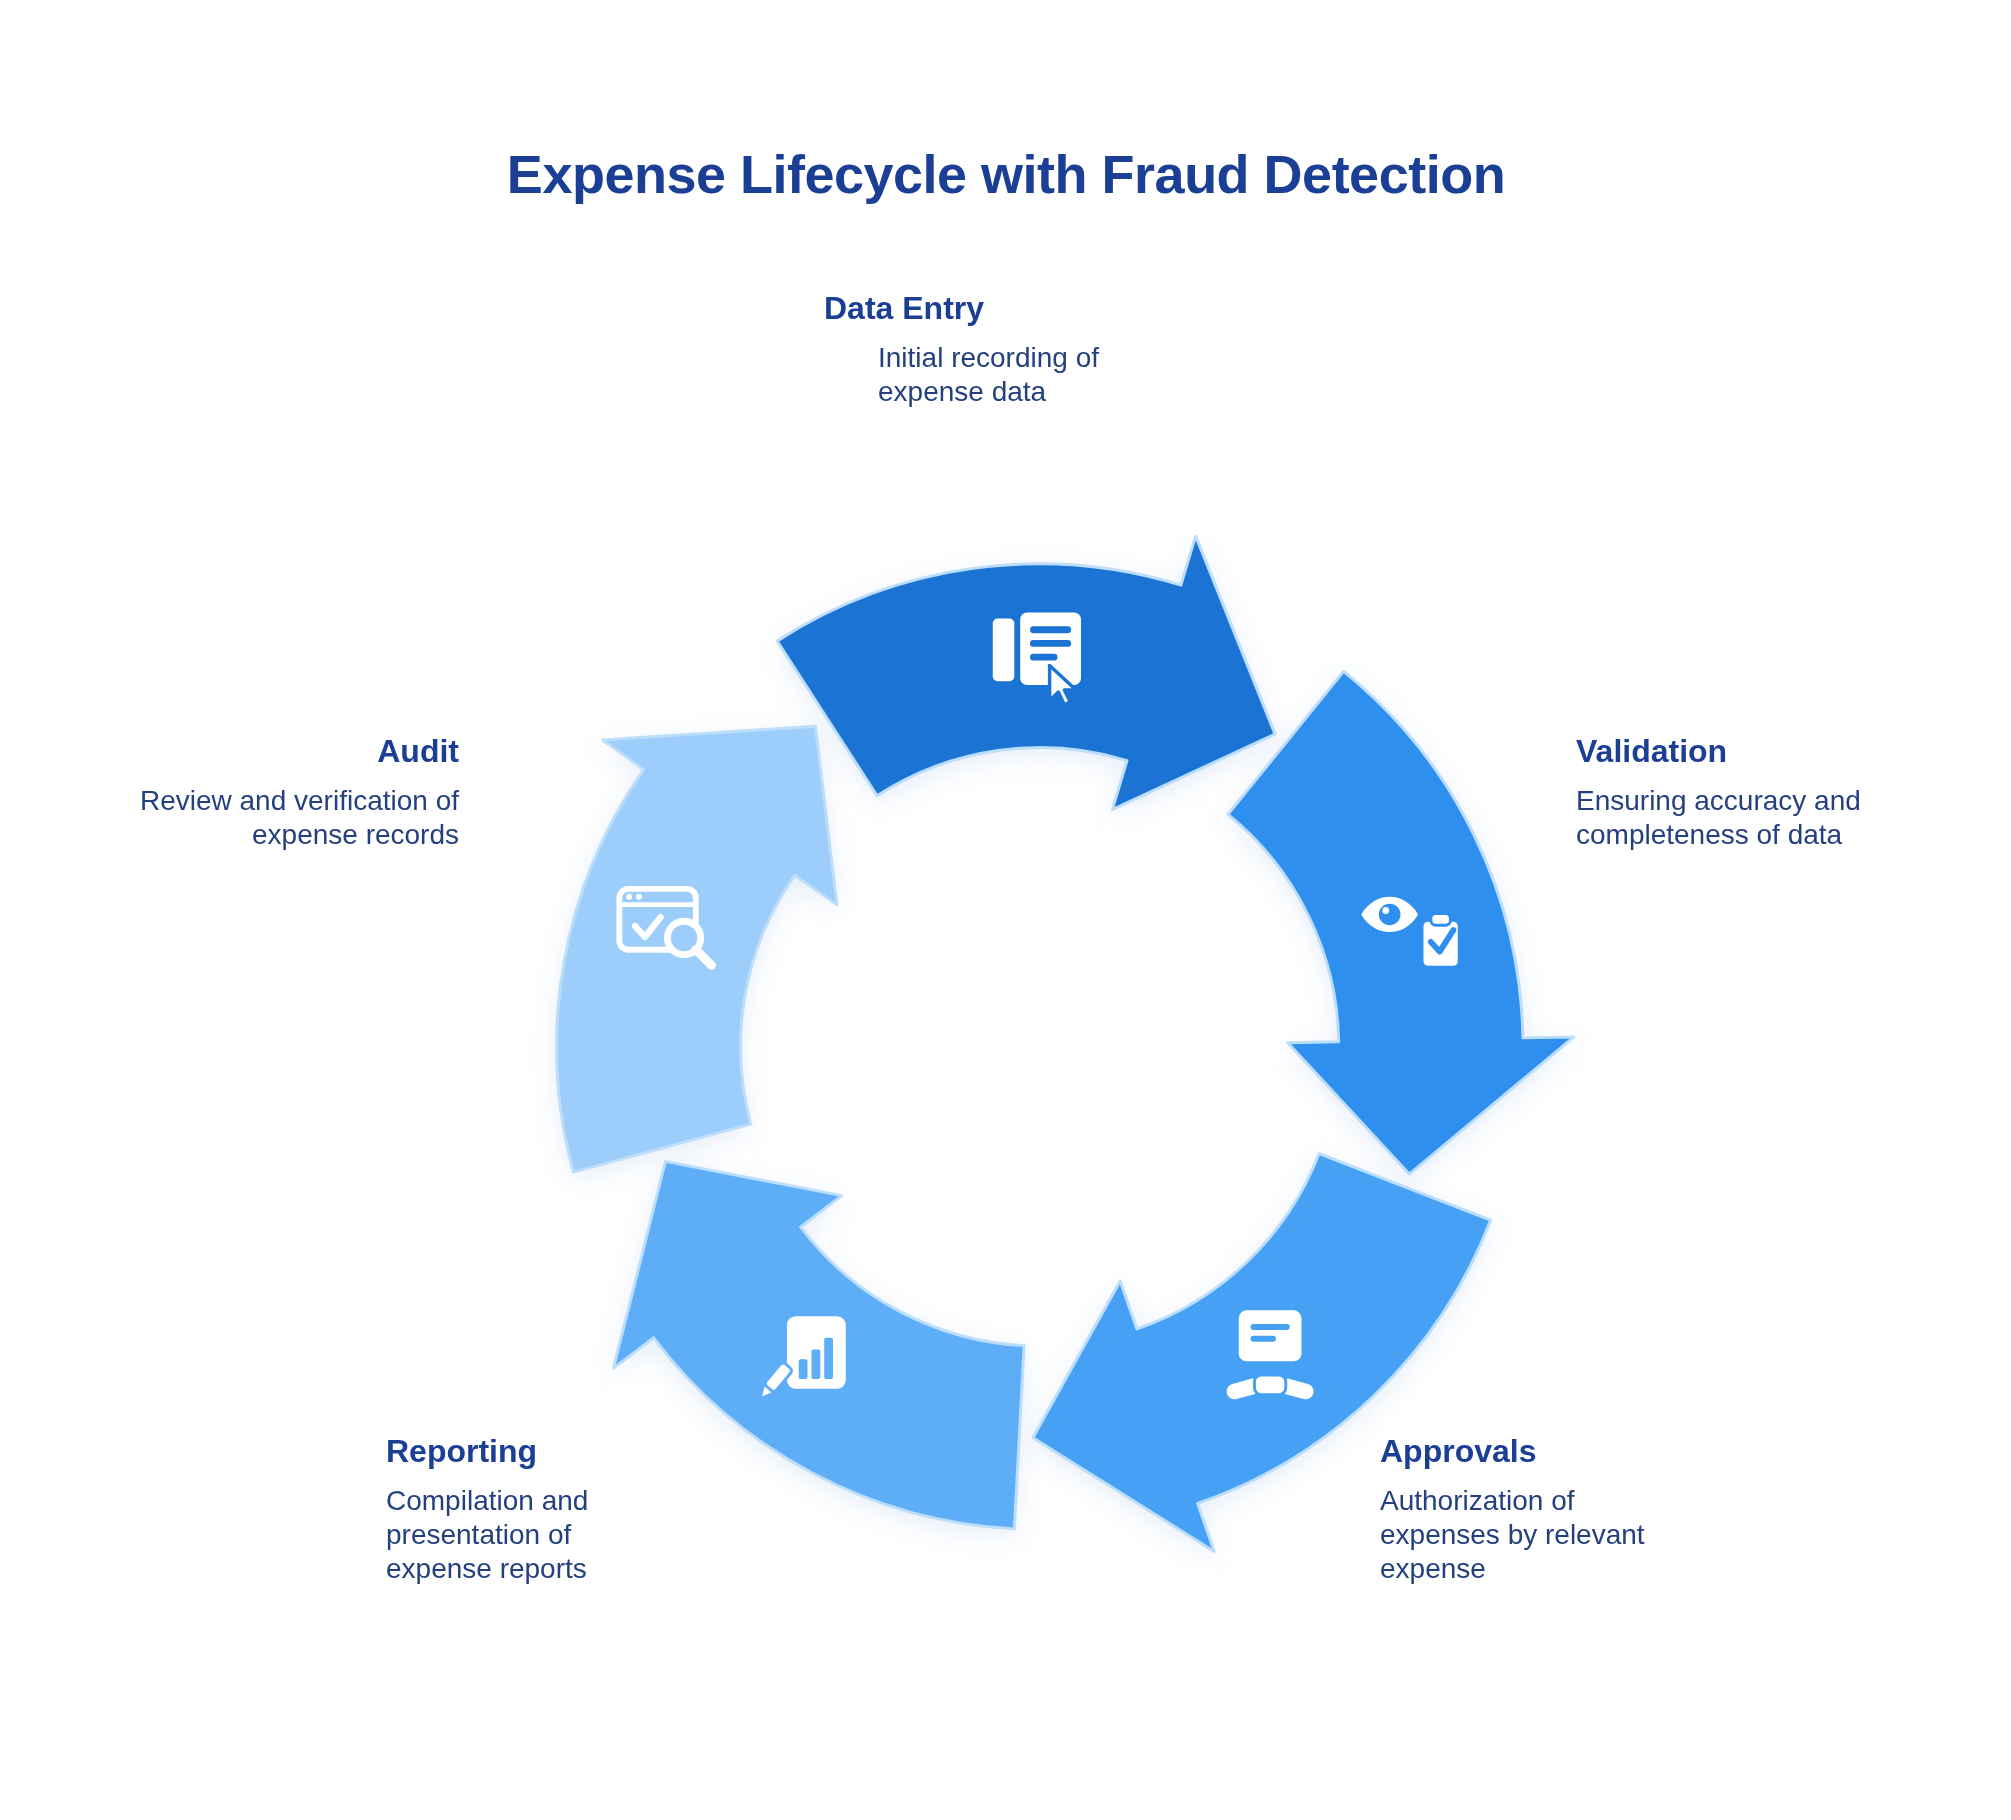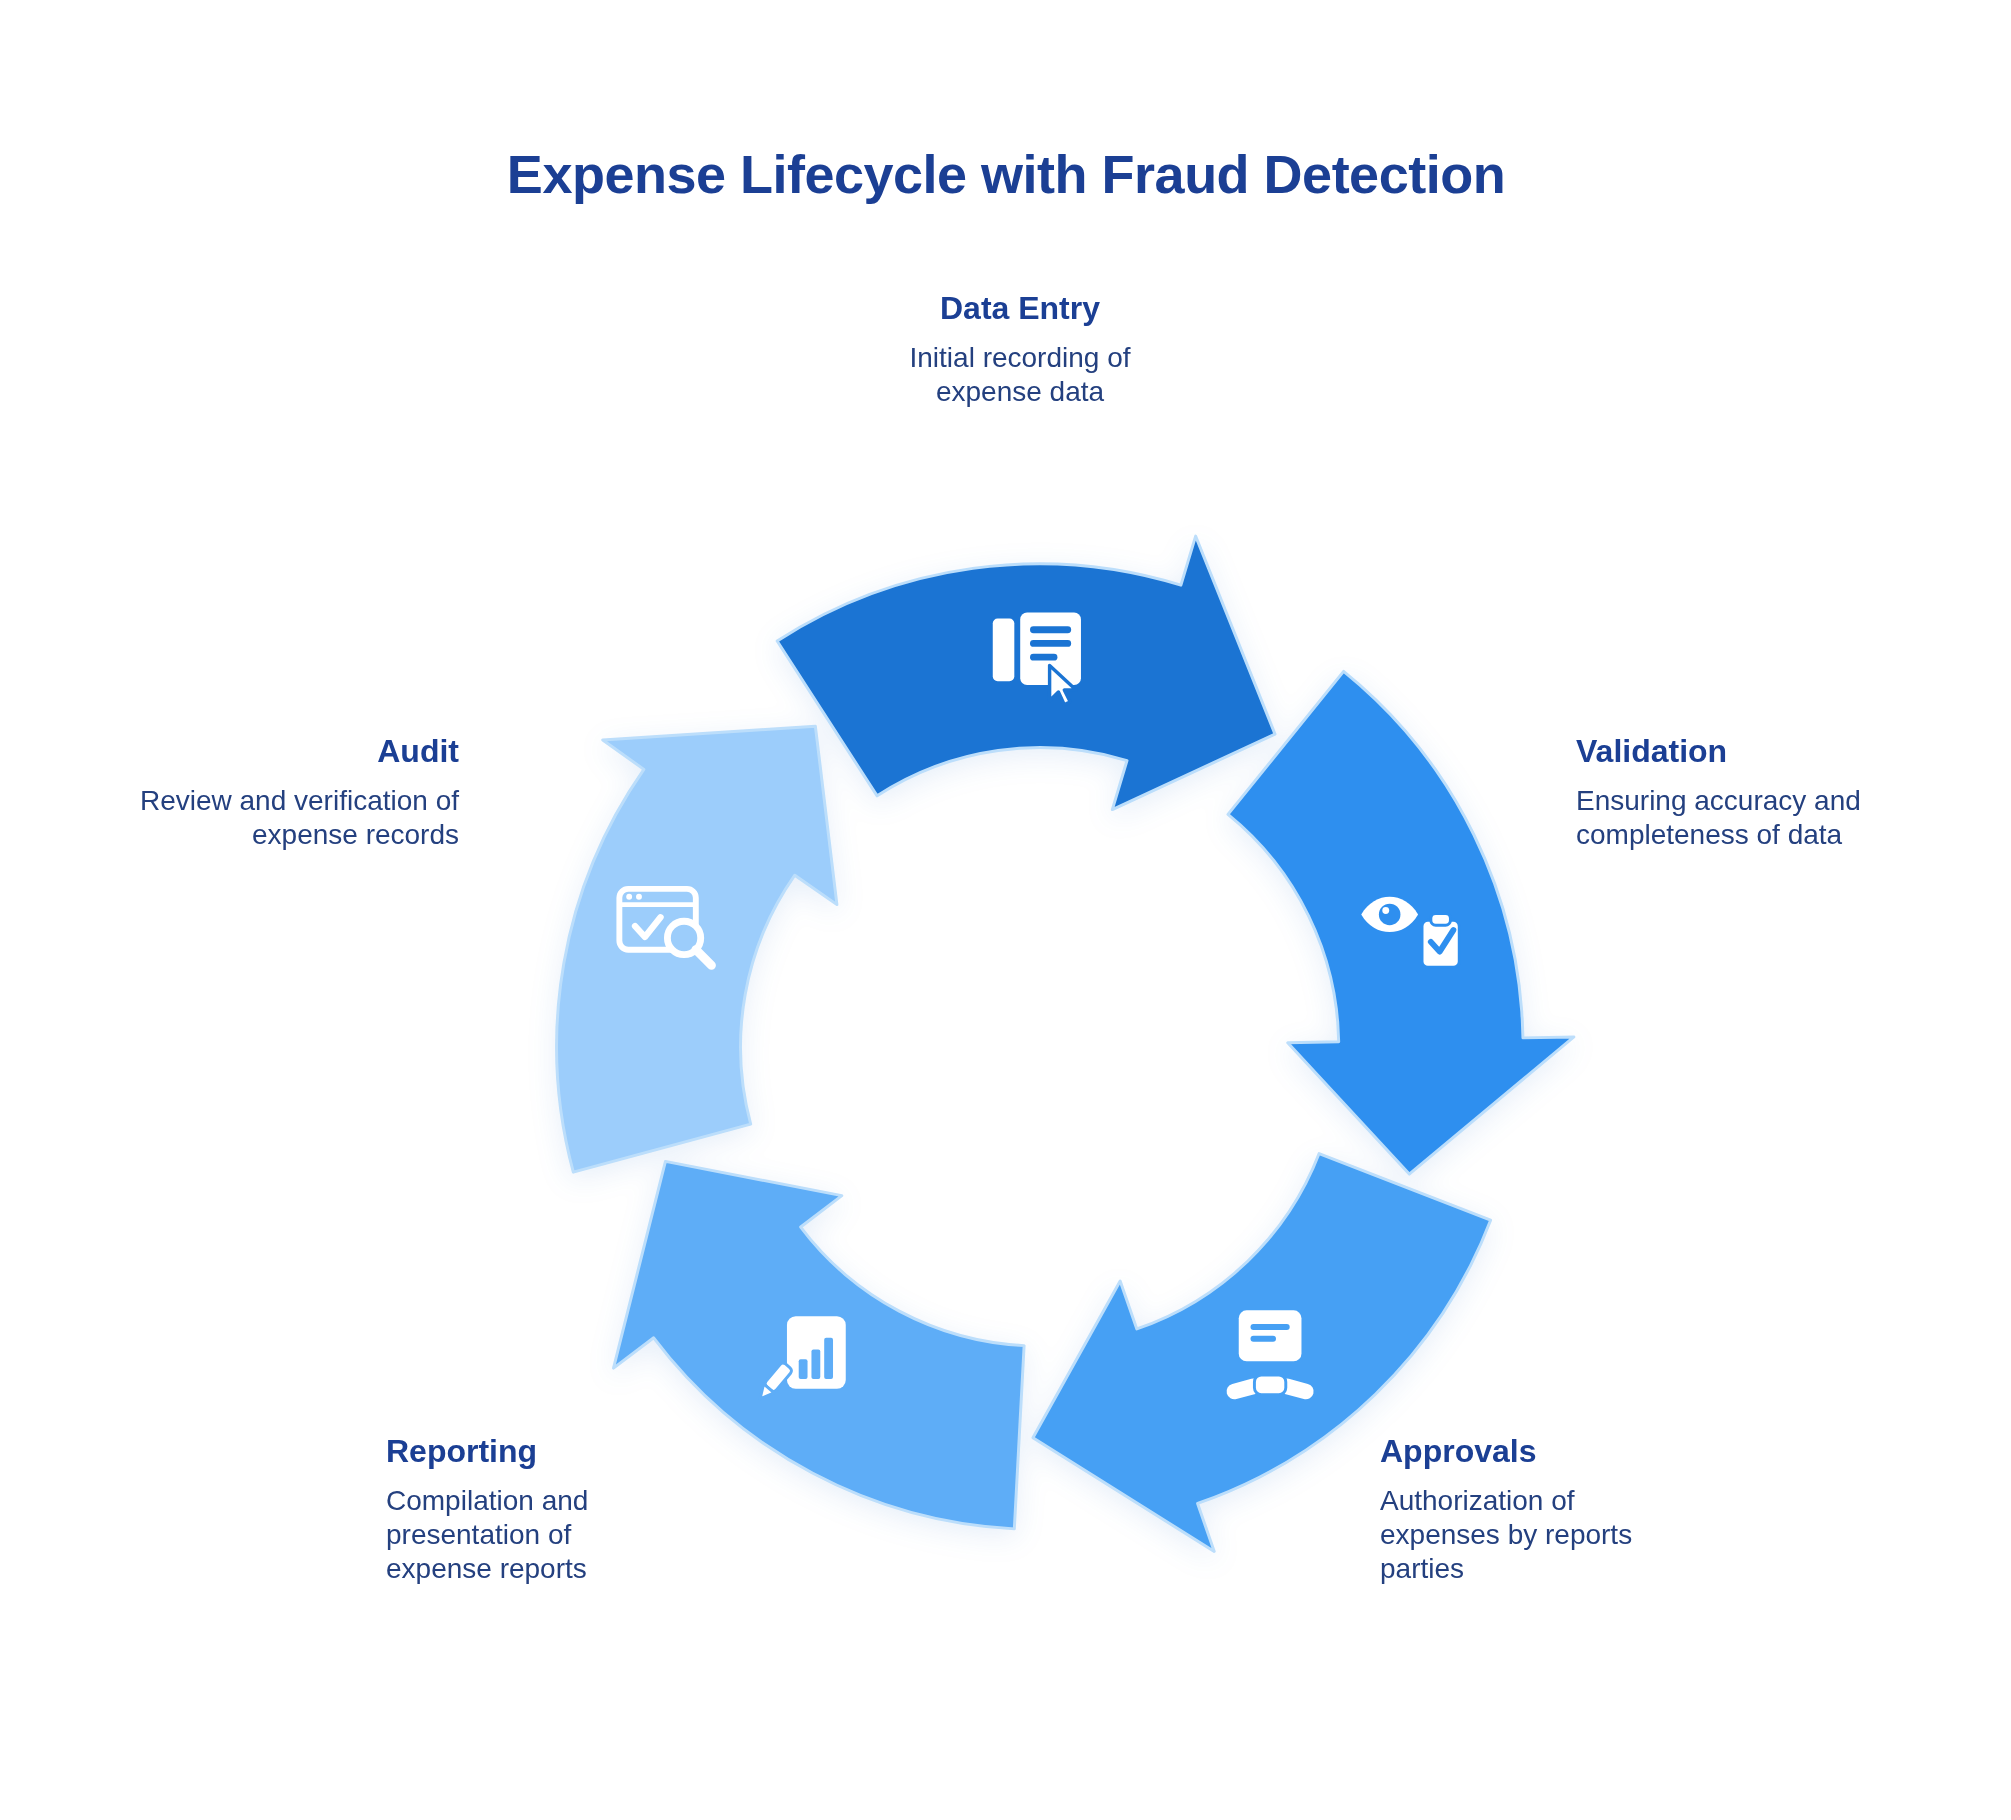--- a/index.html
+++ b/index.html
@@ -47,21 +47,21 @@
     font-weight: 700;
     color: var(--heading-color, #1b3f94);
     margin: 0 0 13.7px 0;
   }
   .stage .desc {
     font-size: 28px;
     line-height: 1.22;
     color: var(--body-color, #24407f);
     margin: 0;
   }
-  .stage-data-entry { left: 824px; top: 290px; width: 392px; text-align: center; }
+  .stage-data-entry { left: 824px; top: 290px; width: 392px; text-align: left; }
   .stage-data-entry .desc { width: 284px; margin: 11px auto; }
   .stage-validation { left: 1576px; top: 733px; width: 323px; text-align: left; }
   .stage-audit { left: 116px; top: 733px; width: 343px; text-align: right; }
   .stage-approvals { left: 1380px; top: 1433px; width: 294px; text-align: left; }
   .stage-reporting { left: 386px; top: 1433px; width: 235px; text-align: left; }
 </style>
 </head>
 <body>
 
 <div class="canvas">
@@ -132,21 +132,21 @@
     <p class="desc">Initial recording of expense data</p>
   </div>
 
   <div class="stage stage-validation">
     <p class="name">Validation</p>
     <p class="desc">Ensuring accuracy and completeness of data</p>
   </div>
 
   <div class="stage stage-approvals">
     <p class="name">Approvals</p>
-    <p class="desc">Authorization of expenses by reports parties</p>
+    <p class="desc">Authorization of expenses by relevant expense</p>
   </div>
 
   <div class="stage stage-reporting">
     <p class="name">Reporting</p>
     <p class="desc">Compilation and presentation of expense reports</p>
   </div>
 
   <div class="stage stage-audit">
     <p class="name">Audit</p>
     <p class="desc">Review and verification of expense records</p>

